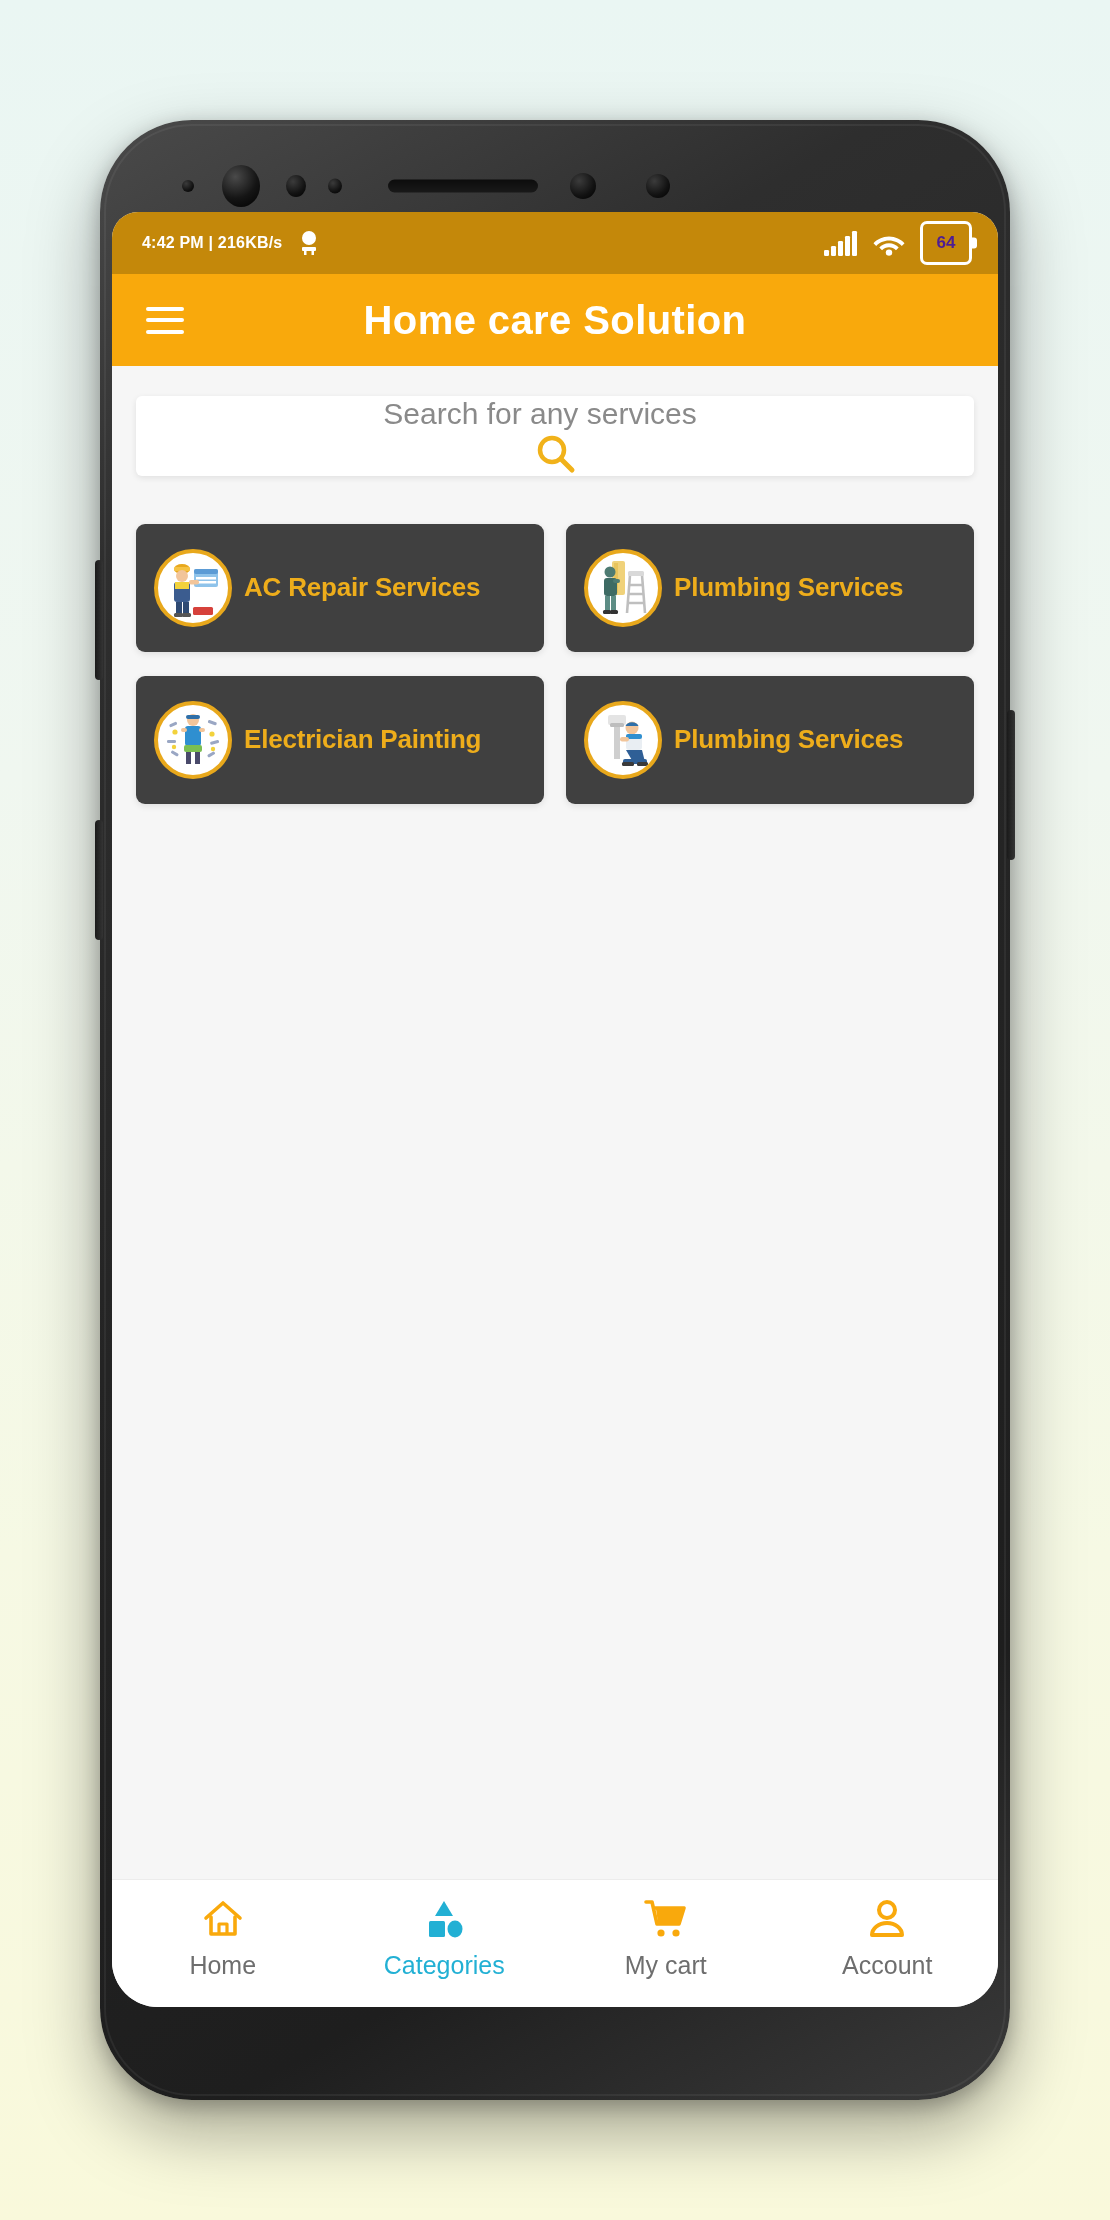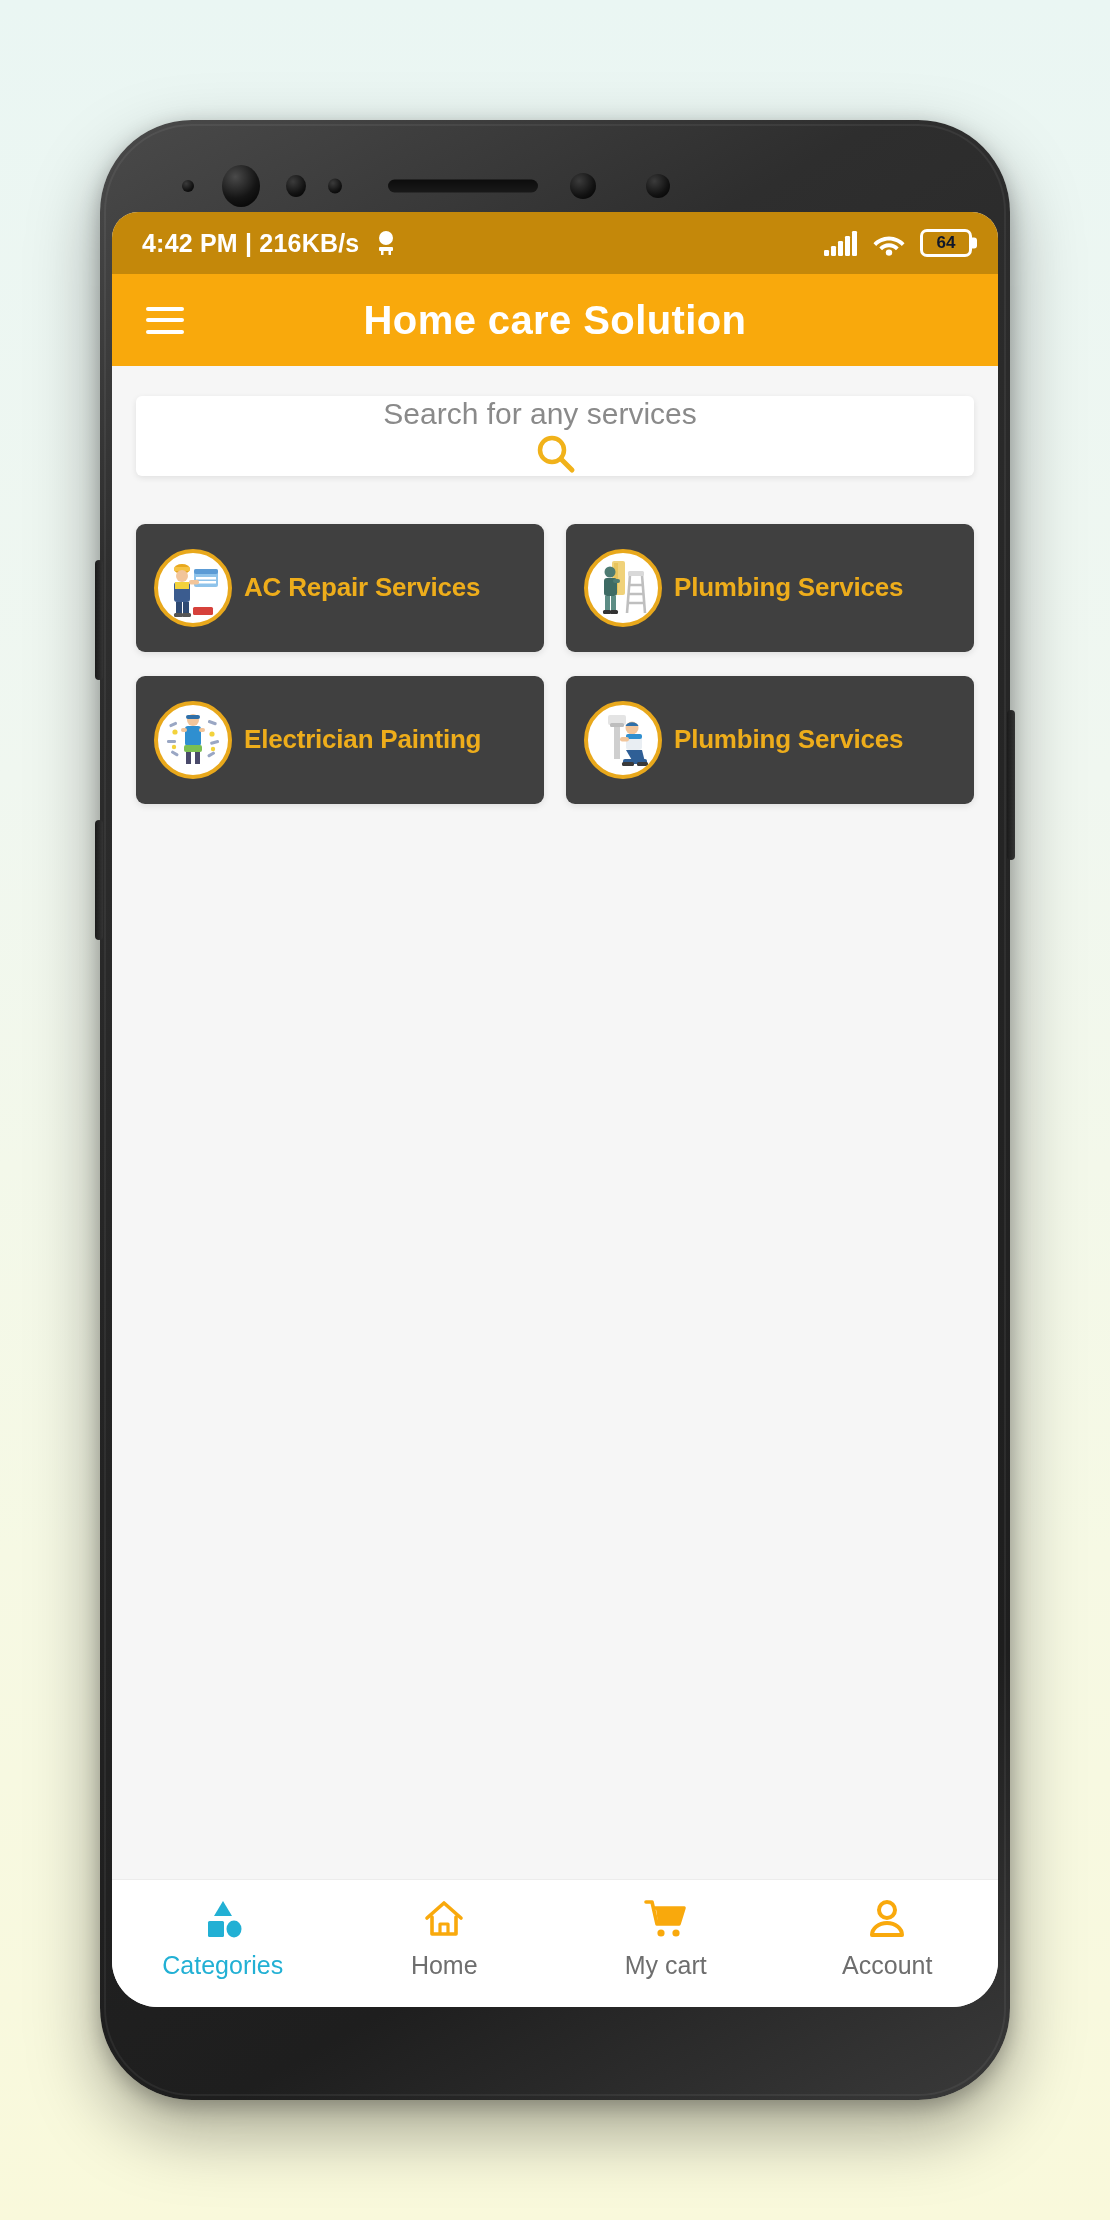--- a/index.html
+++ b/index.html
@@ -99,43 +99,43 @@
     display: flex;
     align-items: center;
     justify-content: space-between;
     padding: 0 26px 0 30px;
     color: #ffffff;
   }
   .status-left {
     display: flex;
     align-items: center;
     gap: 16px;
-    font-size: 25px;
+    font-size: 16px;
     font-weight: bold;
     letter-spacing: 0.2px;
     white-space: nowrap;
   }
   .hotspot-icon { display: block; }
   .status-right {
     display: flex;
     align-items: center;
     gap: 14px;
   }
   .battery {
     position: relative;
     width: 52px;
-    height: 28px;
+    height: 44px;
     border: 3px solid #ffffff;
     border-radius: 7px;
     display: flex;
     align-items: center;
     justify-content: center;
     font-size: 17px;
     font-weight: bold;
-    color: #0f172a;
+    color: #4c1d95;
   }
   .battery::after {
     content: "";
     position: absolute;
     right: -8px;
     top: 50%;
     transform: translateY(-50%);
     width: 5px;
     height: 11px;
     background: #ffffff;
@@ -440,36 +440,36 @@
             </svg>
           </div>
           <div class="cat-label">Plumbing Services</div>
         </div>
 
       </div>
     </div>
 
     <div class="bottom-nav">
 
+      <div class="nav-item">
+        <svg class="nav-icon" width="46" height="46" viewBox="0 0 46 46">
+          <path d="M6 22 L23 7 L40 22" fill="none" stroke="#f9a90c" stroke-width="3.6" stroke-linecap="round" stroke-linejoin="round"></path>
+          <path d="M11 21 V38 H35 V21" fill="none" stroke="#f9a90c" stroke-width="3.6" stroke-linecap="round" stroke-linejoin="round"></path>
+          <path d="M19 38 V28 H27 V38" fill="none" stroke="#f9a90c" stroke-width="3.2" stroke-linejoin="round"></path>
+        </svg>
+        <div class="nav-label">Home</div>
+      </div>
+
       <div class="nav-item active">
         <svg class="nav-icon" width="46" height="46" viewBox="0 0 46 46">
           <path d="M23 5 L32 20 H14 Z" fill="#22b0d4"></path>
           <rect x="8" y="25" width="16" height="16" rx="1.5" fill="#22b0d4"></rect>
           <ellipse cx="34" cy="33" rx="7.5" ry="8.5" fill="#22b0d4"></ellipse>
         </svg>
         <div class="nav-label">Categories</div>
-      </div>
-
-      <div class="nav-item">
-        <svg class="nav-icon" width="46" height="46" viewBox="0 0 46 46">
-          <path d="M6 22 L23 7 L40 22" fill="none" stroke="#f9a90c" stroke-width="3.6" stroke-linecap="round" stroke-linejoin="round"></path>
-          <path d="M11 21 V38 H35 V21" fill="none" stroke="#f9a90c" stroke-width="3.6" stroke-linecap="round" stroke-linejoin="round"></path>
-          <path d="M19 38 V28 H27 V38" fill="none" stroke="#f9a90c" stroke-width="3.2" stroke-linejoin="round"></path>
-        </svg>
-        <div class="nav-label">Home</div>
       </div>
 
       <div class="nav-item">
         <svg class="nav-icon" width="46" height="46" viewBox="0 0 46 46">
           <path d="M3 6 H9 L14 28 H36 L41 12 H11" fill="none" stroke="#f9a90c" stroke-width="3.6" stroke-linecap="round" stroke-linejoin="round"></path>
           <path d="M13 13 H40 L36 27 H15 Z" fill="#f9a90c"></path>
           <circle cx="18" cy="37" r="3.6" fill="#f9a90c"></circle>
           <circle cx="33" cy="37" r="3.6" fill="#f9a90c"></circle>
         </svg>
         <div class="nav-label">My cart</div>

